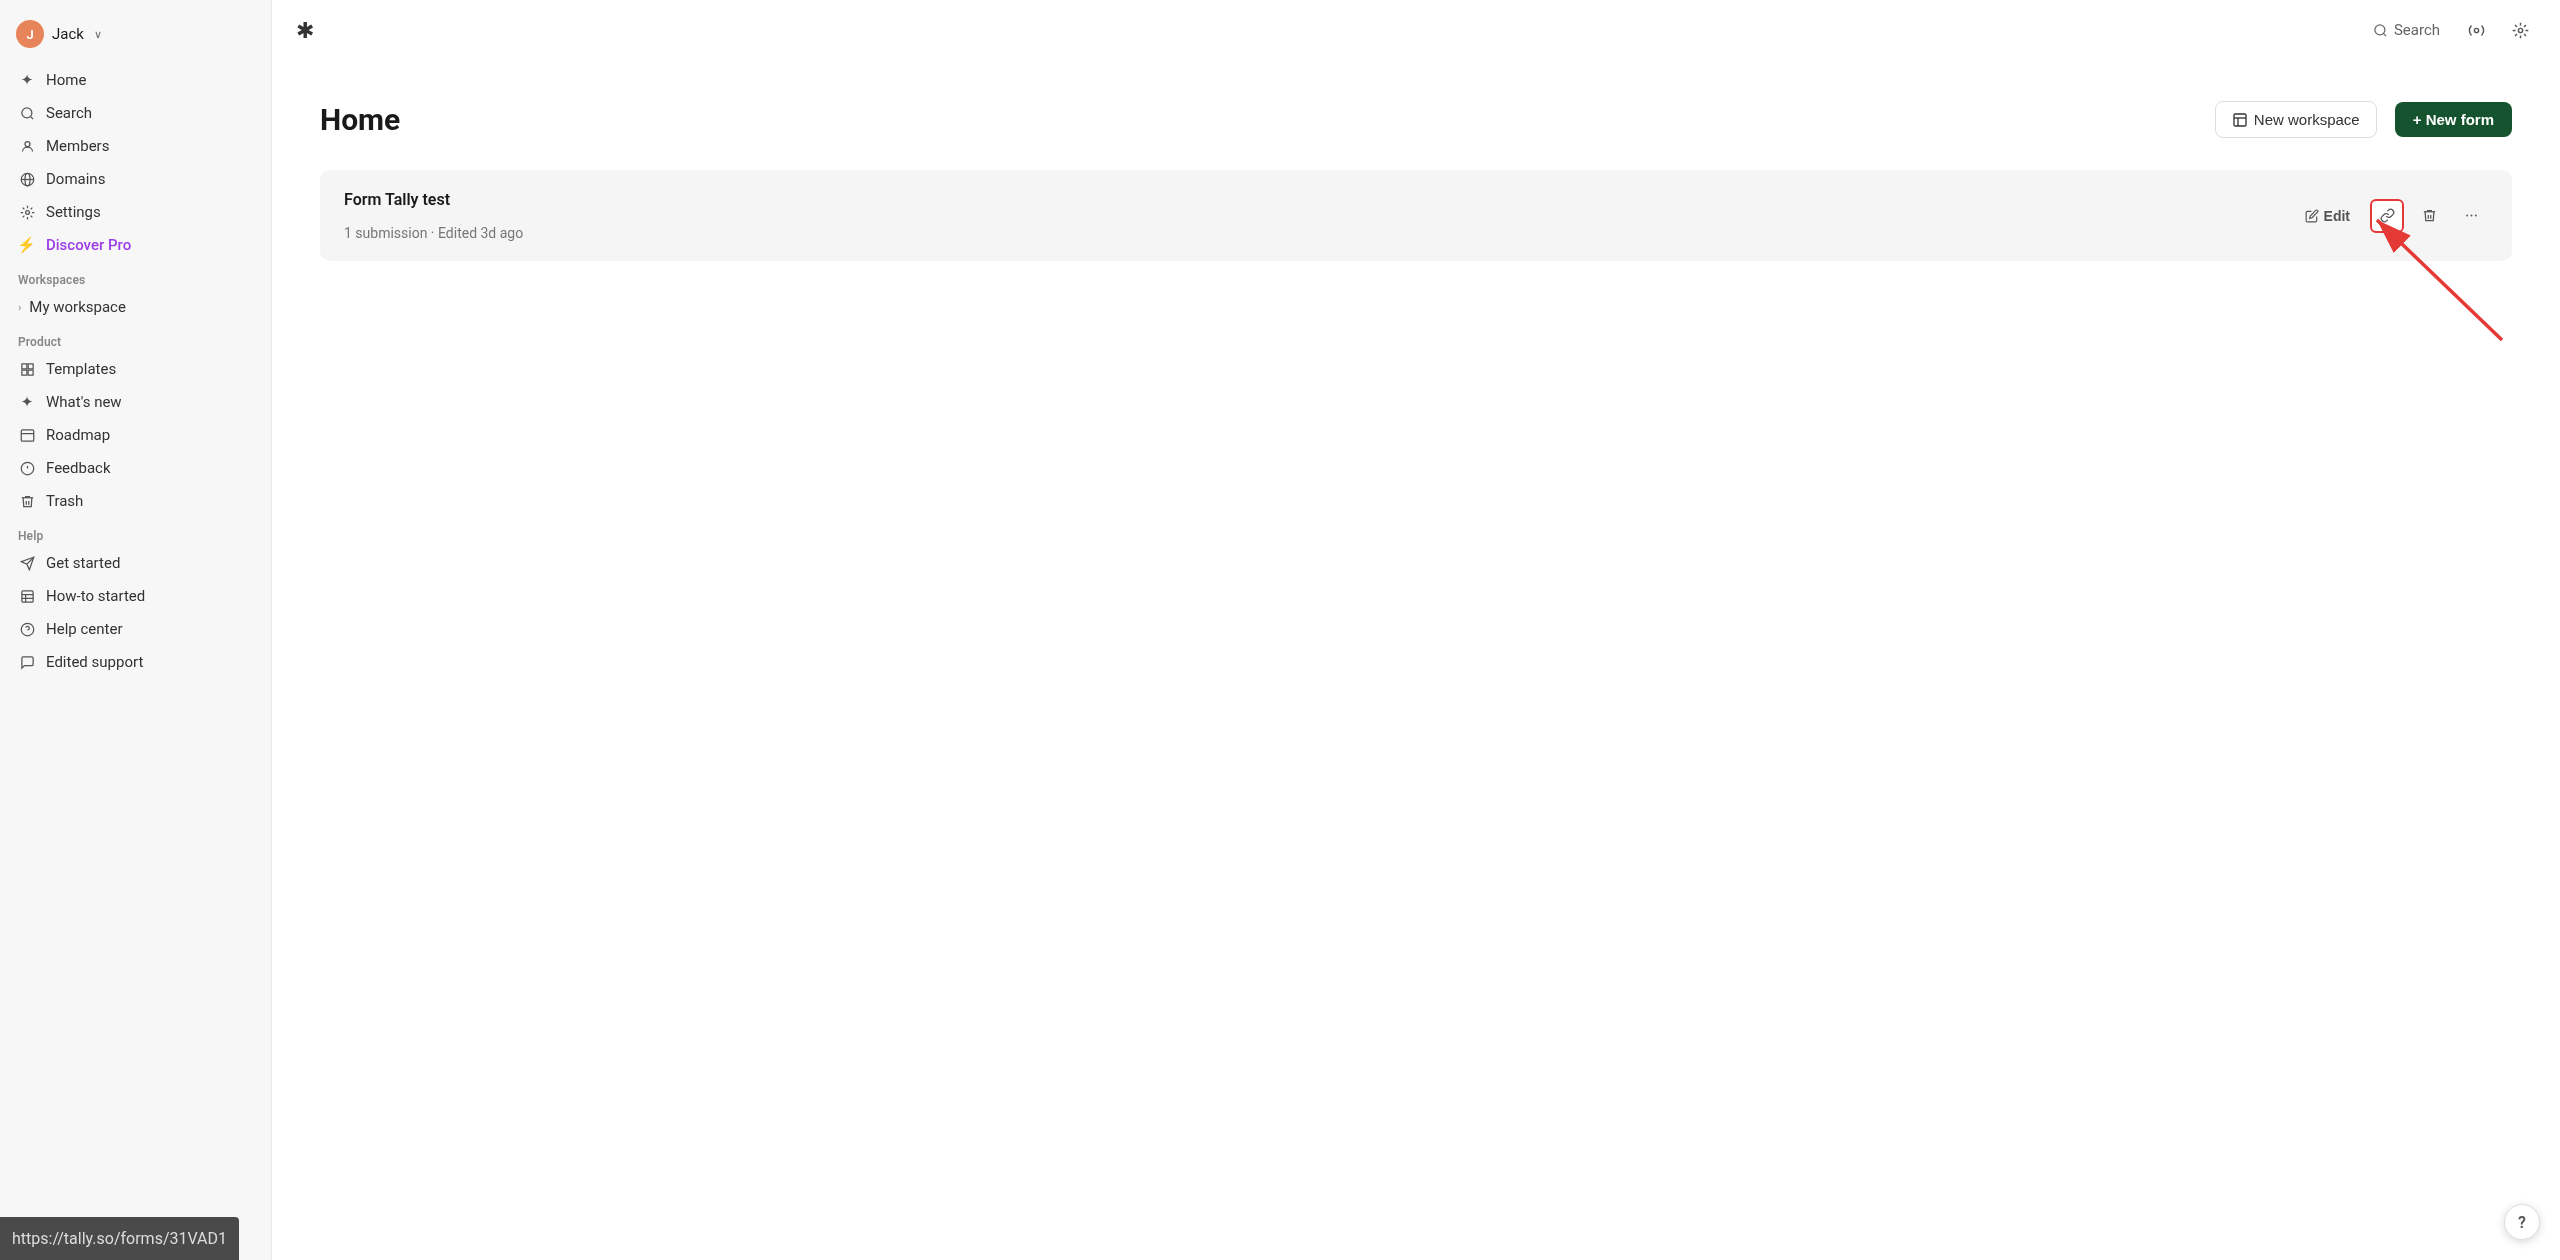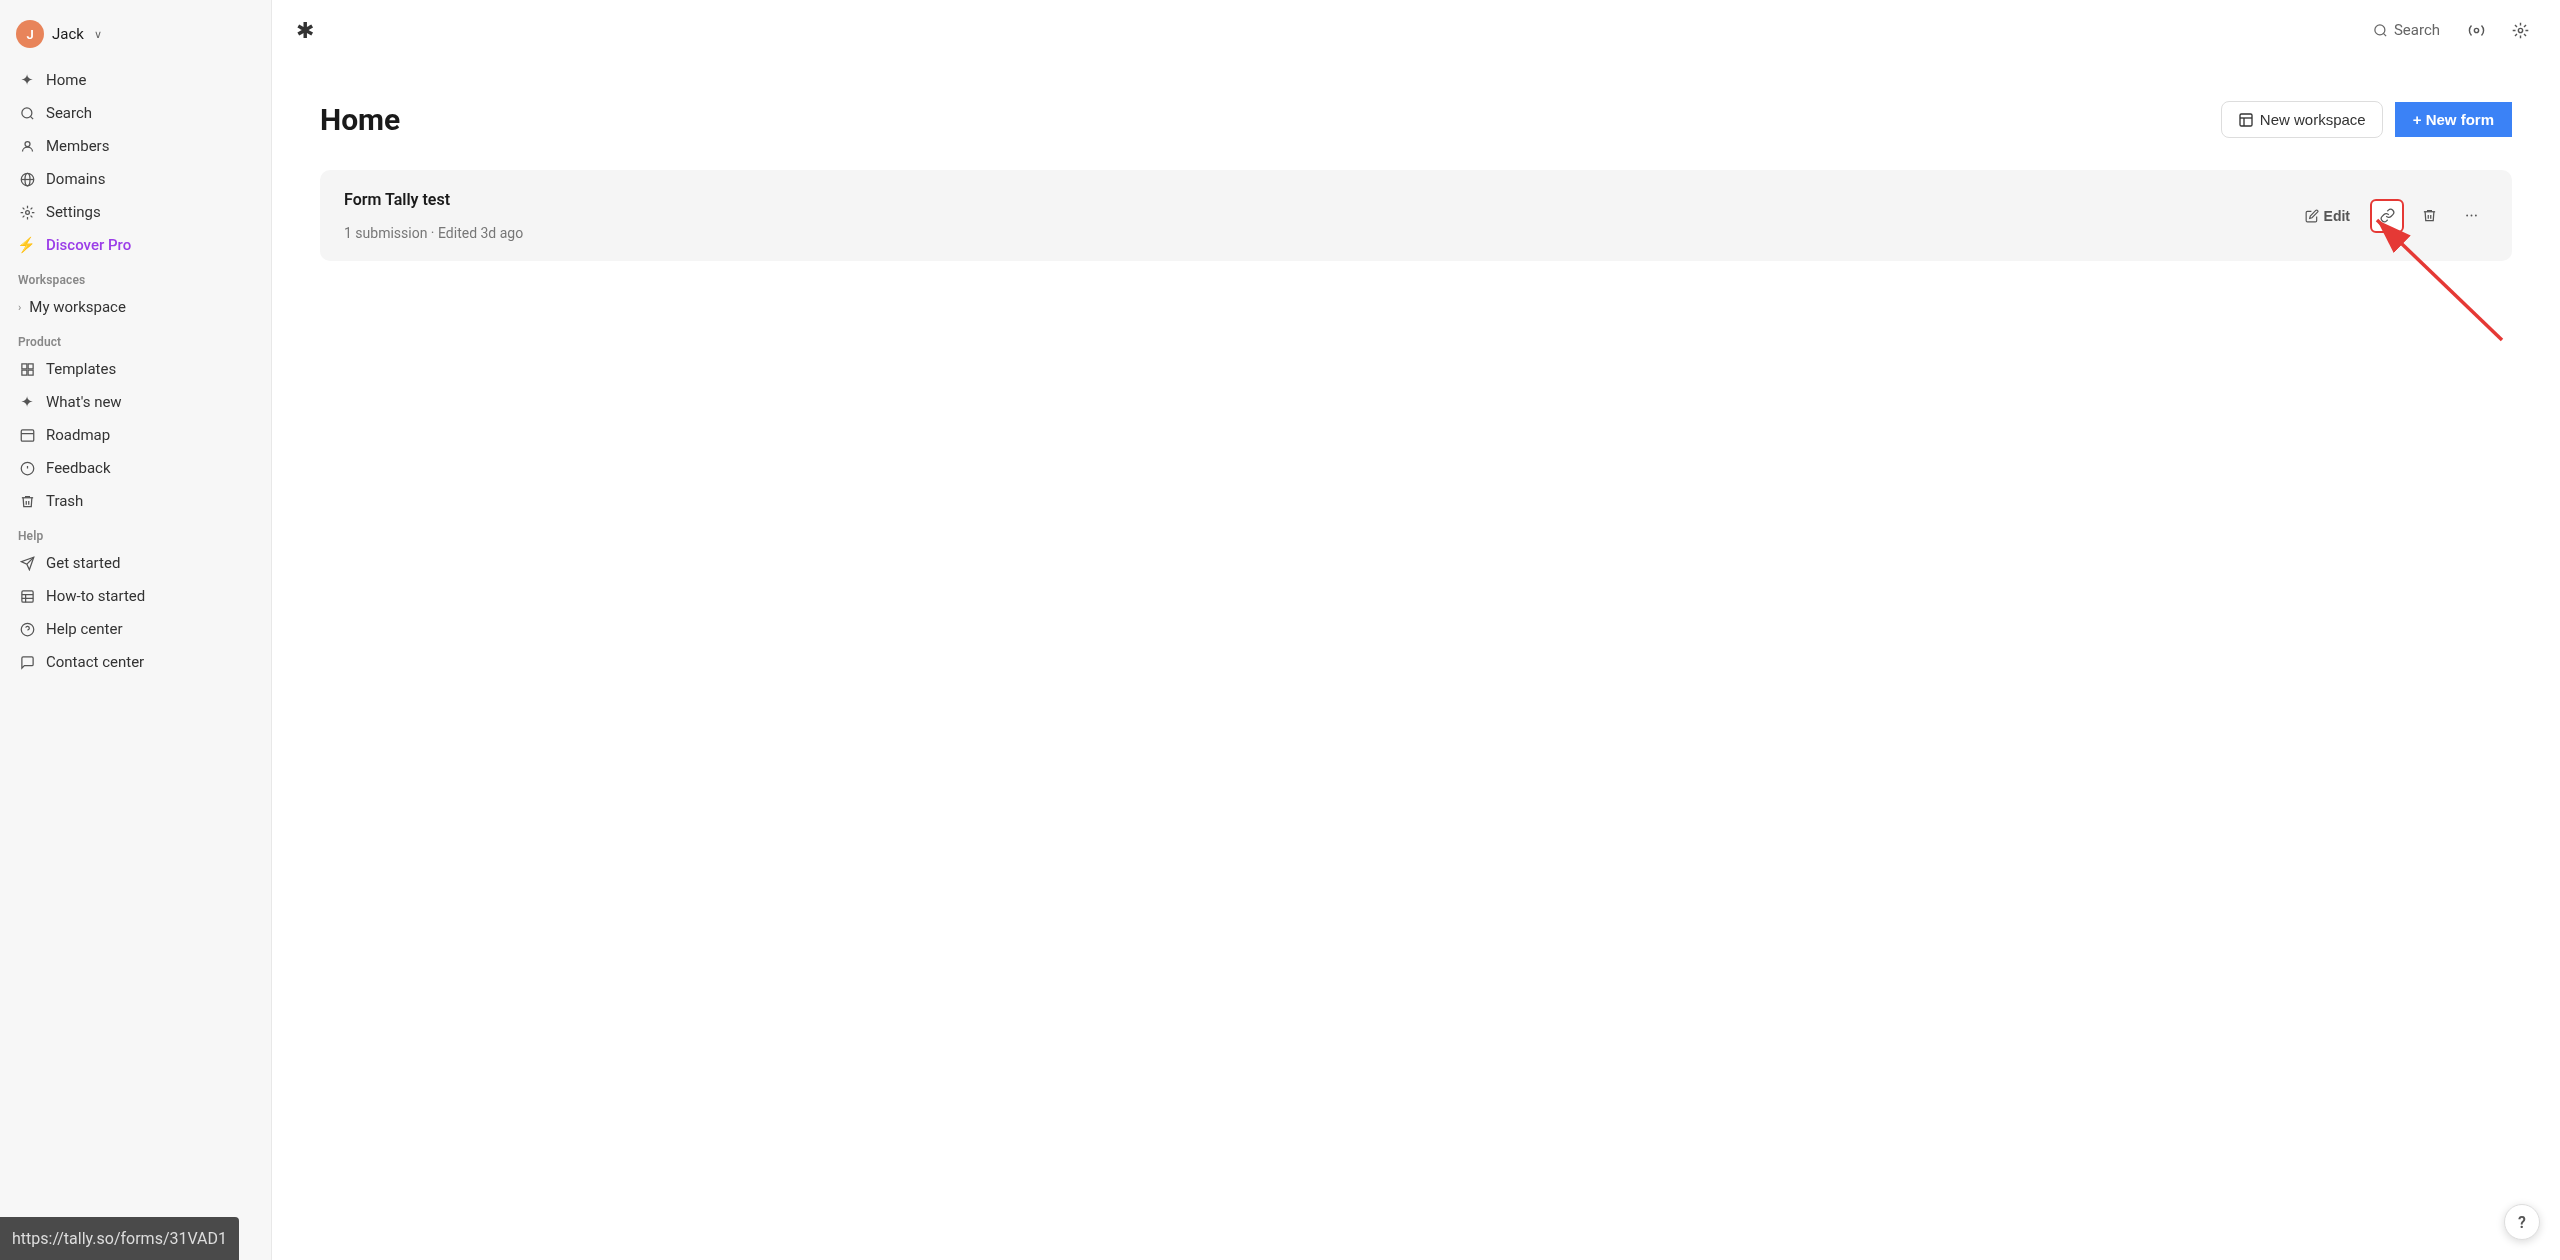--- a/index.html
+++ b/index.html
@@ -219,26 +219,27 @@
       cursor: pointer;
       font-weight: 500;
     }
 
     .btn-new-form {
       display: flex;
       align-items: center;
       gap: 6px;
       padding: 9px 18px;
       border: none;
-      border-radius: 0;
-      background: #3b82f6;
+      border-radius: 8px;
+      background: #14532d;
       color: #fff;
       font-size: 15px;
       cursor: pointer;
       font-weight: 600;
+      margin-left: 6px;
     }
 
     
     .form-card {
       background: #f5f5f5;
       border-radius: 10px;
       padding: 20px 24px;
       display: flex;
       align-items: center;
       justify-content: space-between;
@@ -497,21 +498,21 @@
           </svg>
       </span>
       <span class="item-label">Help center</span>
     </div>
     <div class="sidebar-item">
       <span class="item-icon">
         <svg width="15" height="15" viewBox="0 0 24 24" fill="none" stroke="currentColor" stroke-width="2">
             <path d="M21 15a2 2 0 0 1-2 2H7l-4 4V5a2 2 0 0 1 2-2h14a2 2 0 0 1 2 2z"></path>
           </svg>
       </span>
-      <span class="item-label">Contact center</span>
+      <span class="item-label">Edited support</span>
     </div>
   </div>
 </nav>
 
 <div class="main-wrapper">
   <div class="main">
 
     <div class="topbar">
       <div class="topbar-left">
         <span class="tally-logo">✱</span>

